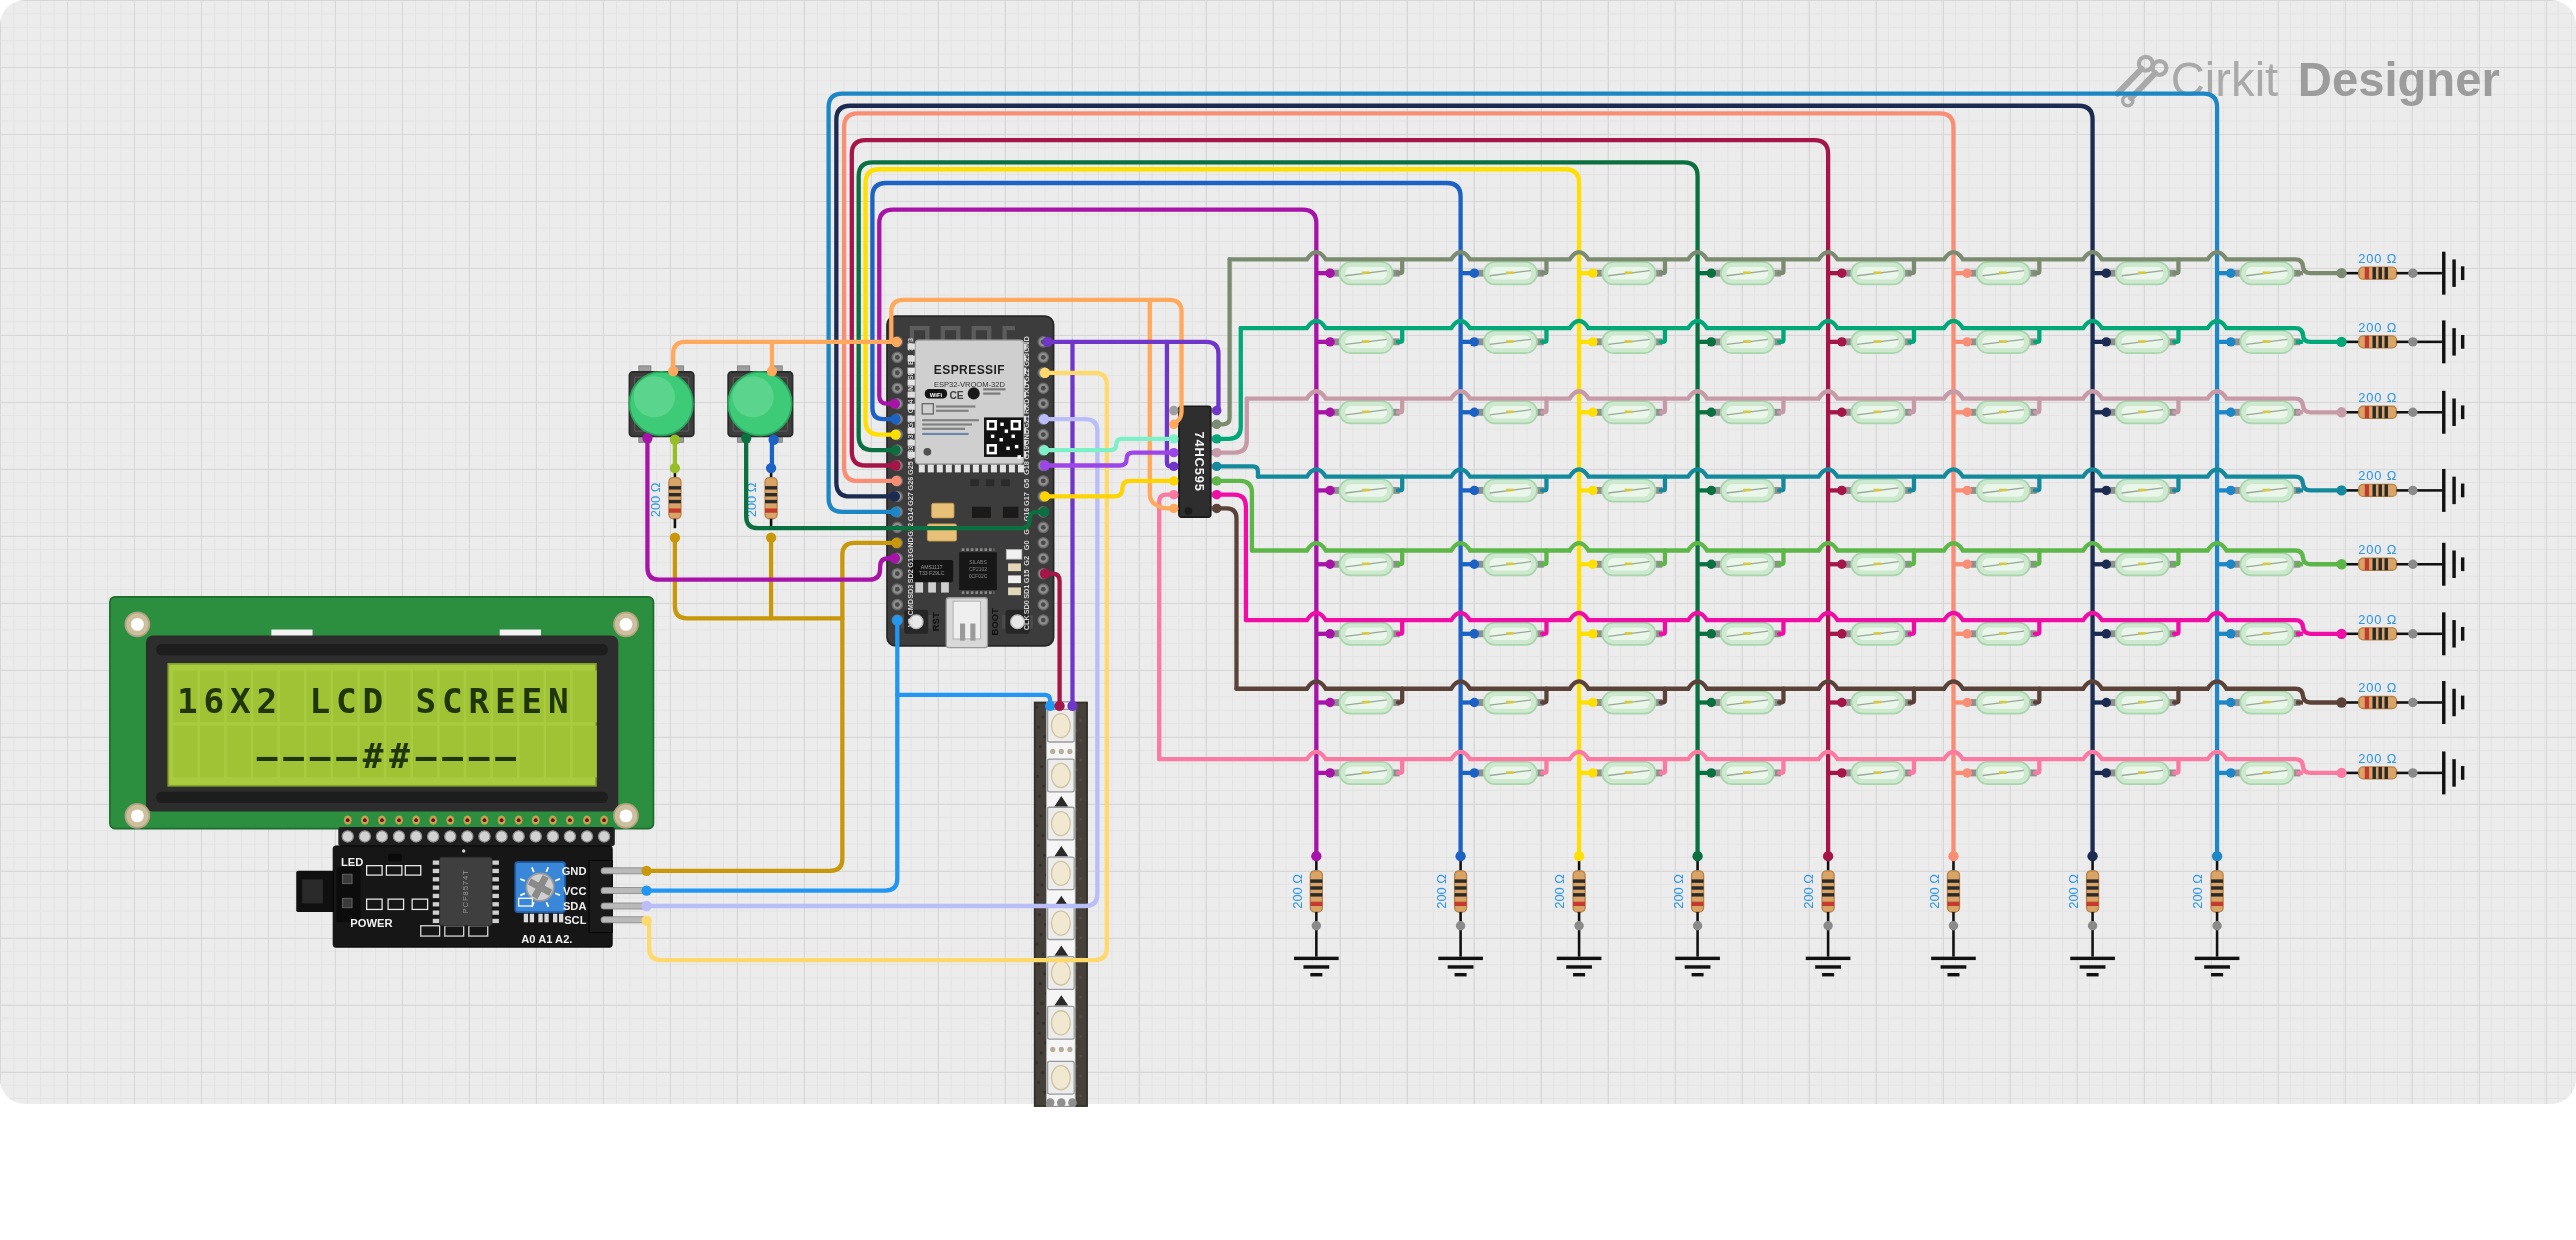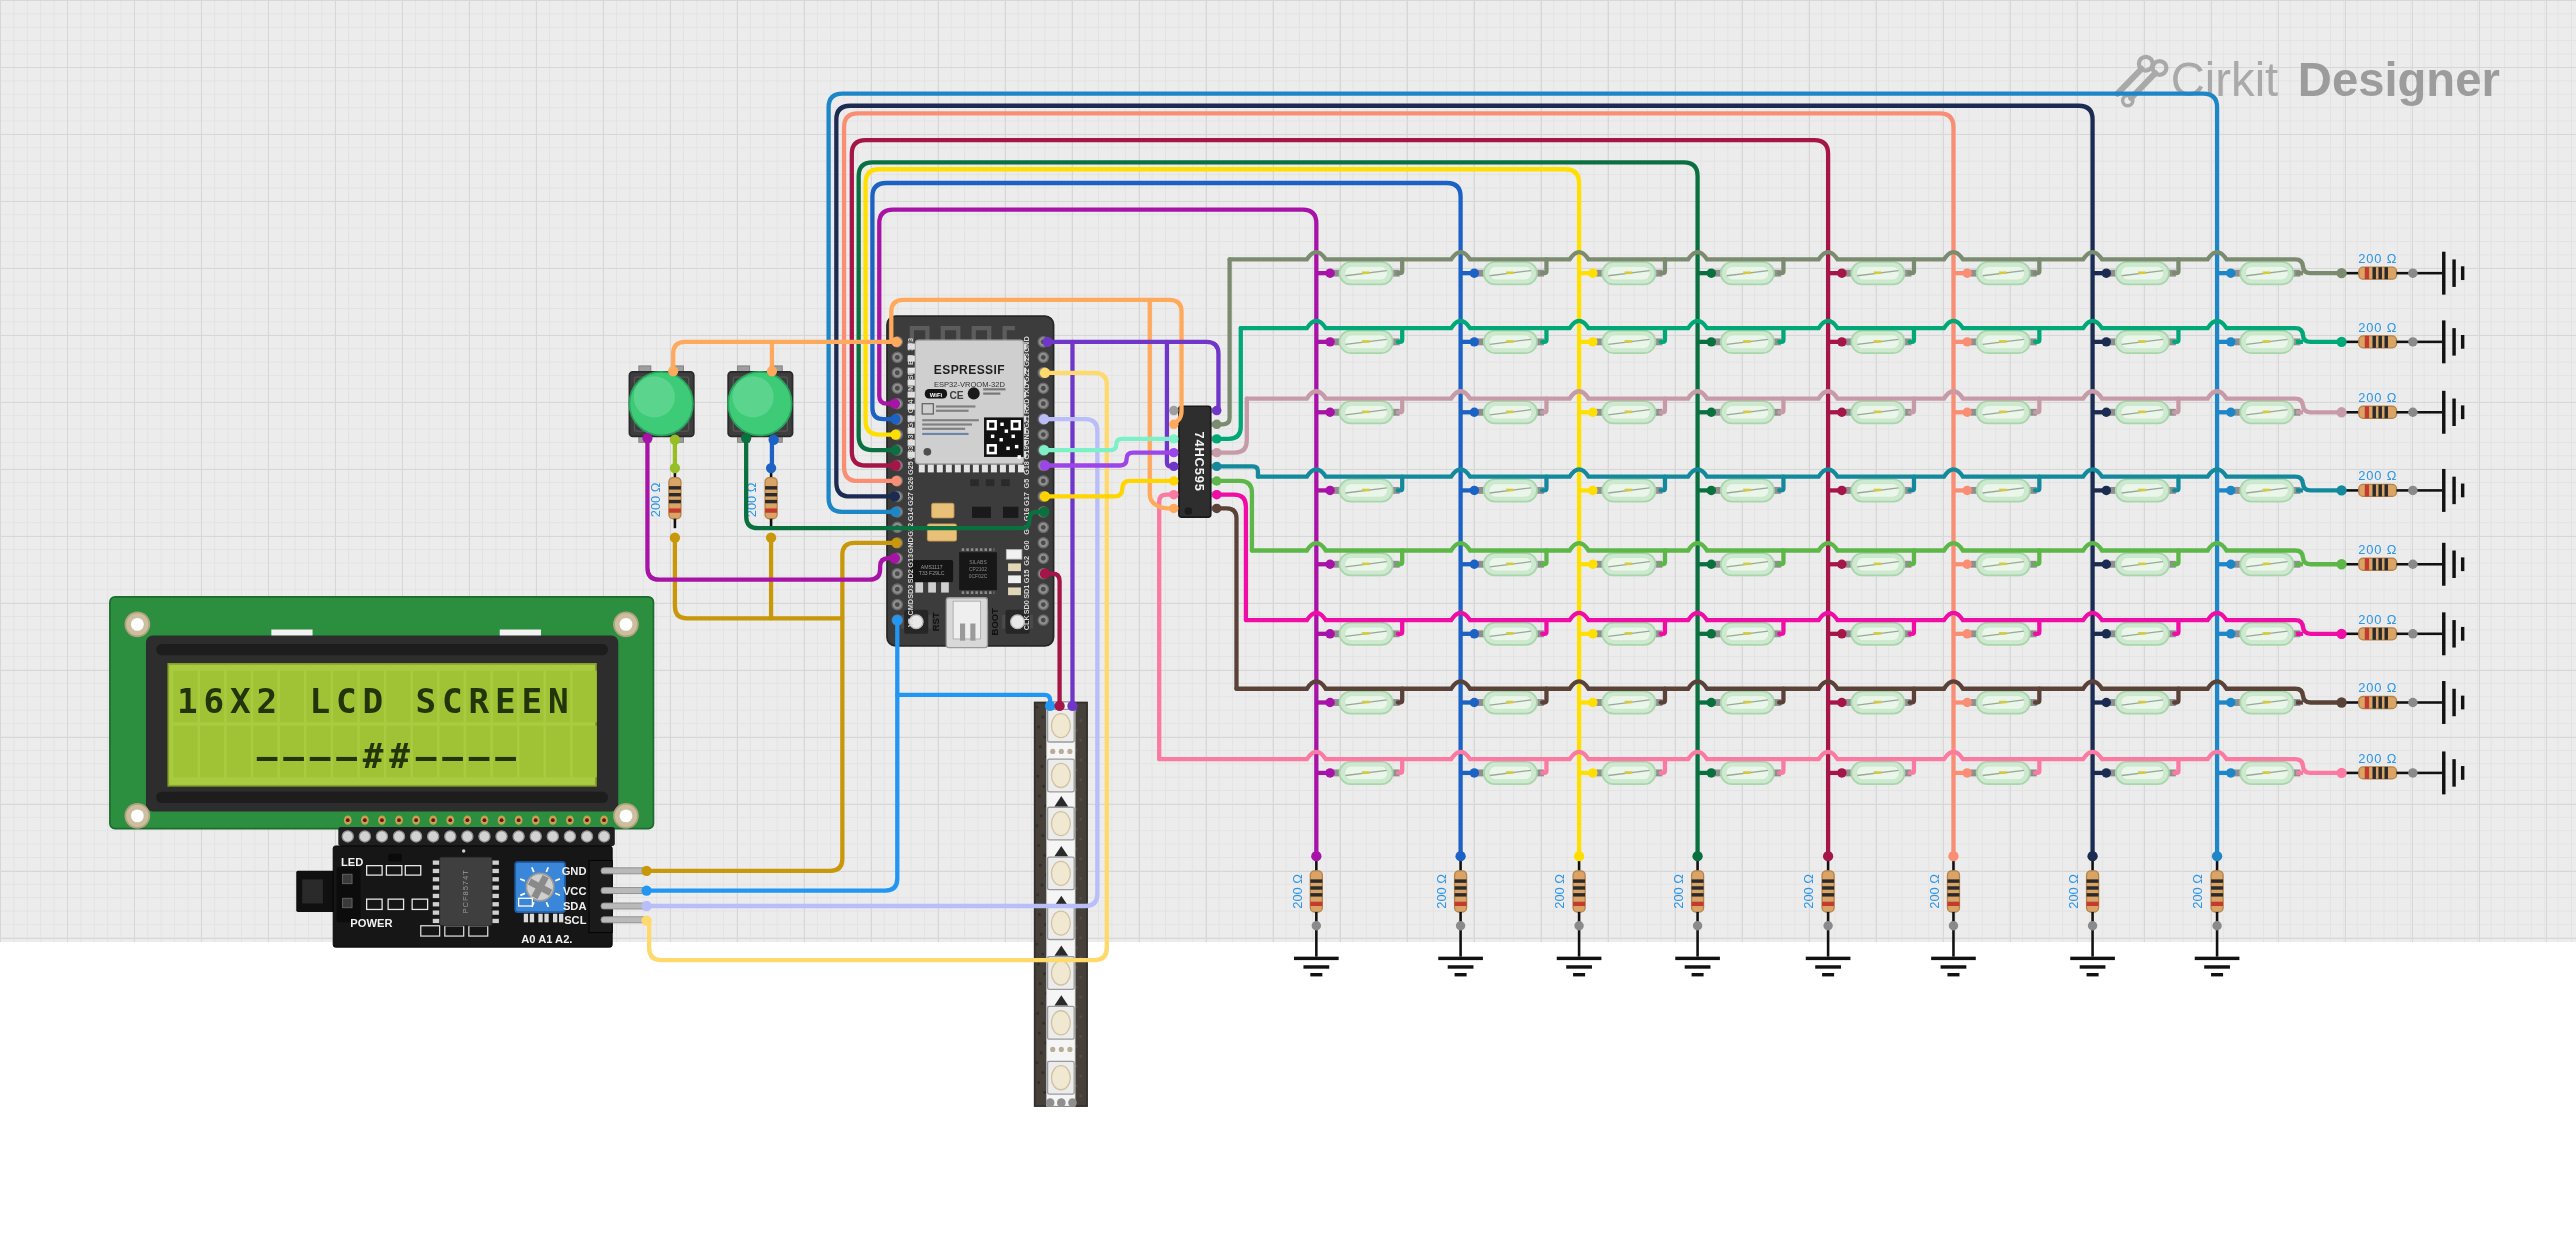--- a/index.html
+++ b/index.html
@@ -1,24 +1,25 @@
 <!DOCTYPE html>
 <html style="font-size:13.7px"><head>
 <meta charset="utf-8">
 <style>
   html,body{margin:0;padding:0;}
   body{width:2576px;height:1241px;overflow:hidden;font-family:"Liberation Sans",sans-serif;}
   #canvas{
-    position:relative;width:2576px;height:942px;
+    position:relative;width:2576px;height:1104px;
     background:
       linear-gradient(to right,#d7d7d7 0.9px,transparent 0.9px) 0 0/67px 67px,
       linear-gradient(to bottom,#d7d7d7 0.9px,transparent 0.9px) 0 0/67px 67px,
       linear-gradient(to right,#e3e3e3 0.9px,transparent 0.9px) 0 0/13.4px 13.4px,
       linear-gradient(to bottom,#e3e3e3 0.9px,transparent 0.9px) 0 0/13.4px 13.4px,
       #ececec;
+    border-radius: 25px;
   }
   svg{position:absolute;left:0;top:0;}
   text{user-select:none;}
 </style>
 </head>
 <body>
 
 <div id="canvas">
   <svg id="scene" width="2576" height="1241" viewBox="0 0 3000 1445">
     <g id="g-watermark">

